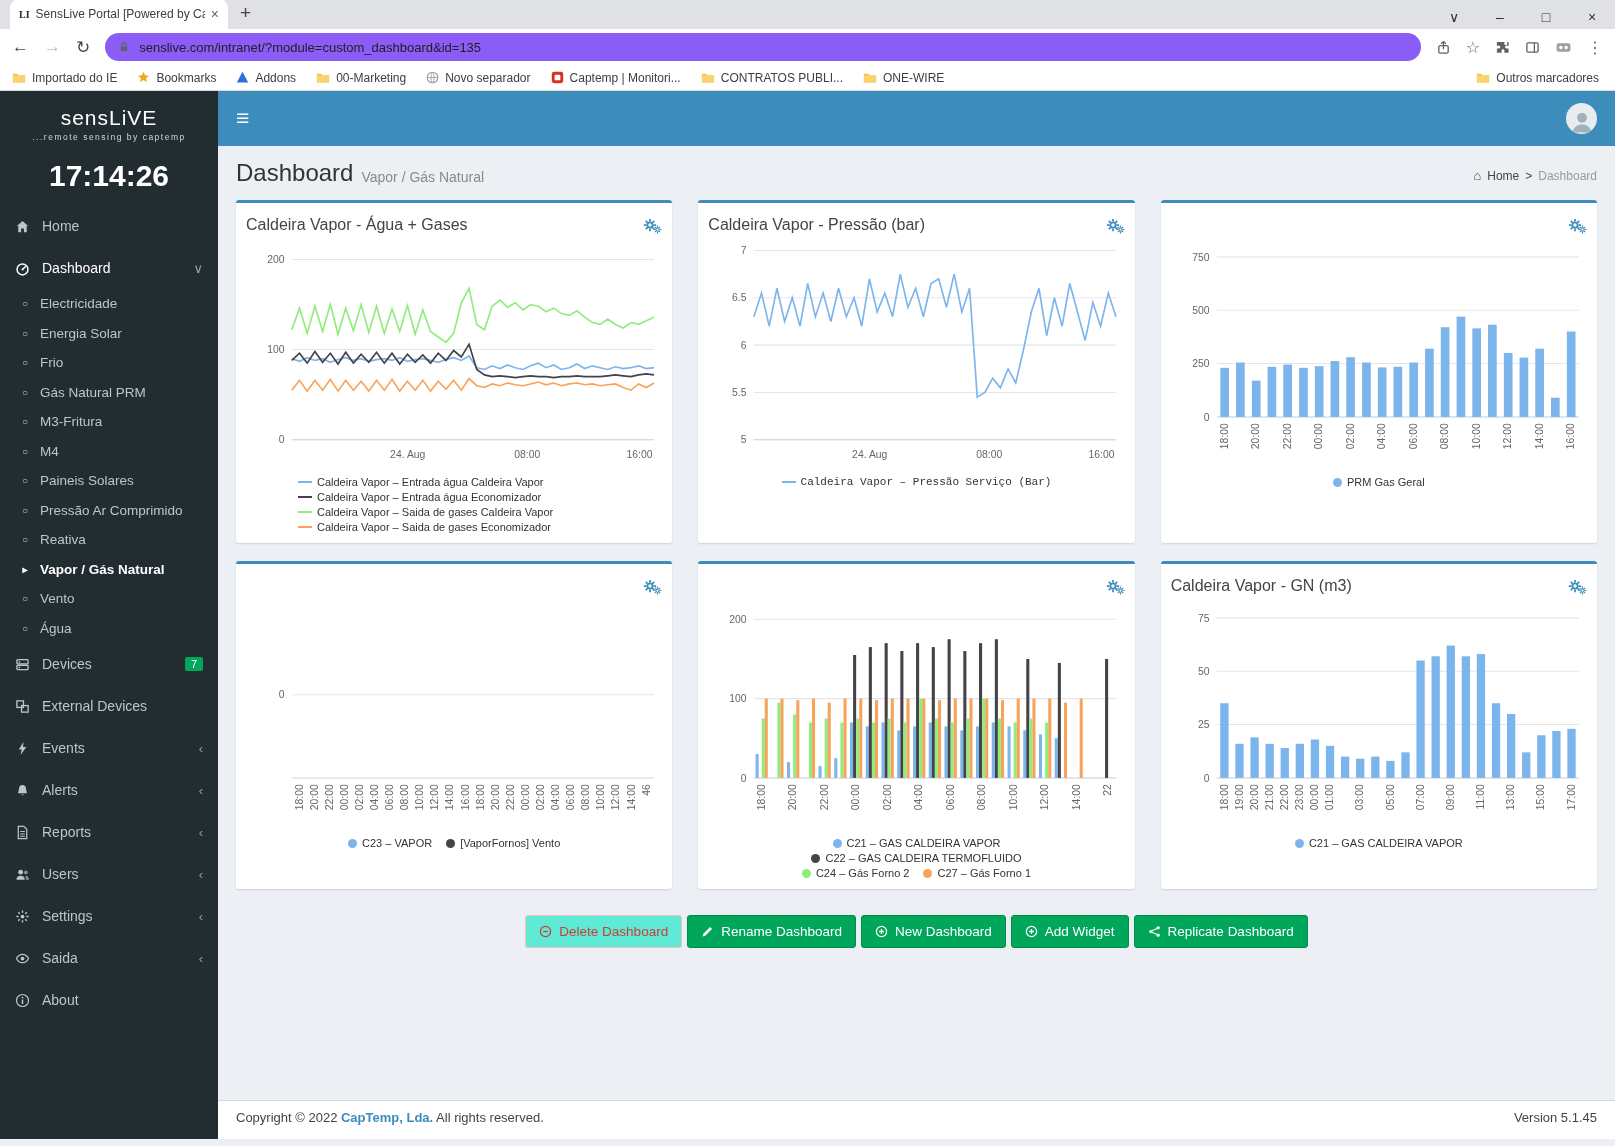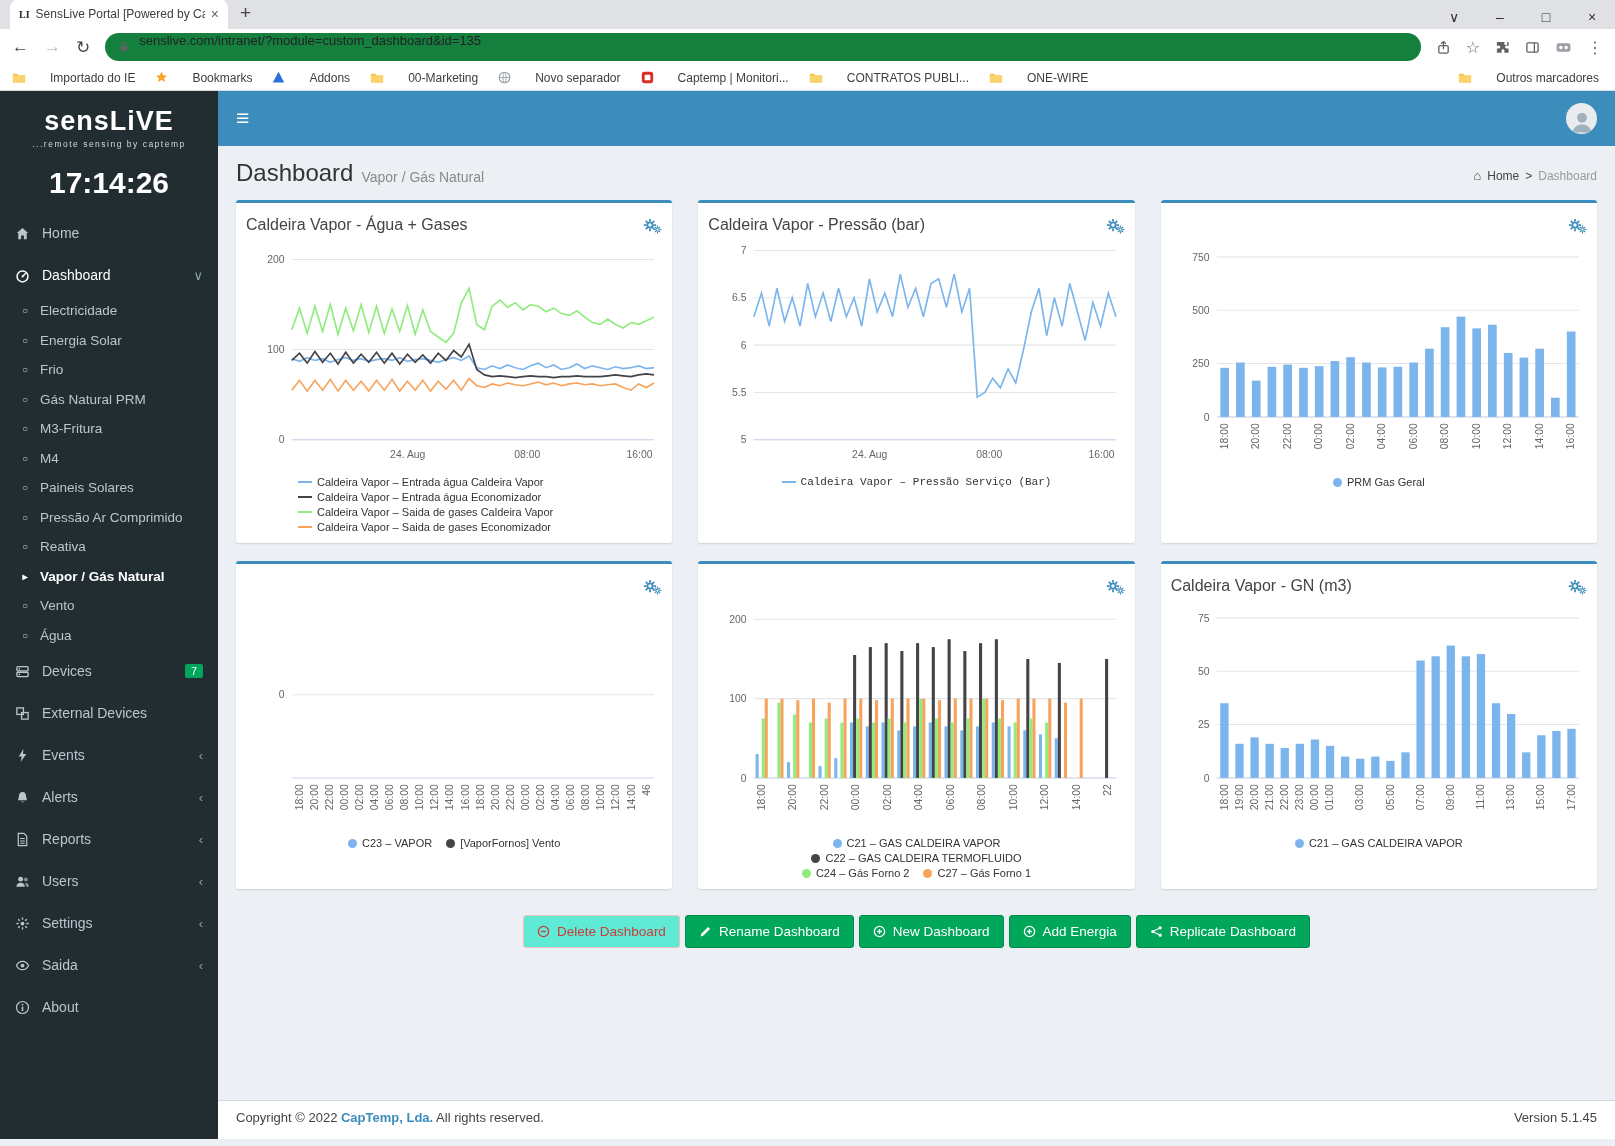--- a/index.html
+++ b/index.html
@@ -12,35 +12,35 @@
   .favicon{font-size:10px;font-weight:bold;color:#2b2b2b;font-family:"Liberation Serif",serif}
   .tab-title{white-space:nowrap;overflow:hidden;flex:1}
   .tab-close{color:#5f6368;font-size:14px;cursor:pointer}
   .newtab{font-size:19px;color:#444;margin:0 0 5px 12px;cursor:pointer}
   .win-controls{position:absolute;right:0;top:0;height:36px;display:flex}
   .win-controls span{width:46px;text-align:center;line-height:34px;font-size:14px;color:#333;cursor:pointer}
 
   .toolbar{height:36px;background:#fff;display:flex;align-items:center;padding:0 12px;gap:15px}
   .nav-ic{font-size:17px;color:#424548;cursor:pointer}
   .nav-ic.dim{color:#b9bcc0}
-  .urlbar{flex:1;height:28px;background:#15803d;border-radius:14px;display:flex;padding:0 13px;gap:9px;font-size:13px;color:#202124;cursor:text}
+  .urlbar{flex:1;height:28px;background:#8b5cf6;border-radius:14px;display:flex;align-items:center;padding:0 13px;gap:9px;font-size:13px;color:#202124;cursor:text}
   .tool-ic{color:#5f6368;display:flex;align-items:center;cursor:pointer}
   .star{font-size:16px}
   .kebab{font-size:16px;letter-spacing:0;cursor:pointer;color:#5f6368}
 
   .bookmarks{height:26px;background:#fff;border-bottom:1px solid #dadce0;display:flex;align-items:center;padding:0 12px;font-size:12px;color:#3c4043}
-  .bm{display:flex;gap:24px;margin-right:20px;white-space:nowrap;cursor:pointer}
+  .bm{display:flex;gap:6px;margin-right:20px;white-space:nowrap;cursor:pointer}
   .bm.right{margin-left:auto;margin-right:4px}
   .bm-ic{display:flex;align-items:center}
 
   
   .app{display:flex;height:1048px}
   .sidebar{width:218px;background:#222d32;color:#b8c7ce;flex-shrink:0;overflow:hidden}
   .brand{padding:15px 8px 2px;text-align:center;color:#fff;display:block}
-  .brand-main{font-size:27px;letter-spacing:1px;font-weight:700}
+  .brand-main{font-size:21px;letter-spacing:1px;font-weight:400}
   .brand-sub{font-size:8.5px;color:#cfd8dc;letter-spacing:1.5px;margin-top:2px}
   .clock{font-size:30px;color:#fff;text-align:center;font-weight:700;margin:15px 0 12px}
   .sitem{display:flex;align-items:center;gap:11px;padding:0 15px;height:42px;font-size:14px;color:#b8c7ce}
   .sitem:hover,.sitem.on{color:#fff}
   .sic{display:flex;align-items:center;width:16px}
   .sub .citem{display:flex;align-items:center;gap:9px;padding:0 14px 0 19px;height:29.5px;font-size:13.5px;color:#b8c7ce}
   .citem.act{color:#fff;font-weight:bold}
   .cic{font-size:10px;width:12px;text-align:center}
   .badge{margin-left:auto;background:#00a65a;color:#fff;font-size:11px;padding:1px 6px;border-radius:2px}
   .chev{margin-left:auto;color:#8aa4af;font-size:13px}
@@ -854,21 +854,21 @@
             </span>
             <span>New Dashboard</span>
           </button>
           <button class="abtn success">
             <span class="bic">
               <svg viewBox="0 0 16 16" width="13" height="13">
                 <circle cx="8" cy="8" r="6.3" fill="none" stroke="currentColor" stroke-width="1.6"></circle>
                 <path d="M5 8h6M8 5v6" stroke="currentColor" stroke-width="1.6"></path>
               </svg>
             </span>
-            <span>Add Energia</span>
+            <span>Add Widget</span>
           </button>
           <button class="abtn success">
             <span class="bic">
               <svg viewBox="0 0 16 16" width="13" height="13">
                 <circle cx="12.5" cy="3.5" r="2" fill="currentColor"></circle>
                 <circle cx="3.5" cy="8" r="2" fill="currentColor"></circle>
                 <circle cx="12.5" cy="12.5" r="2" fill="currentColor"></circle>
                 <path d="M4 7.5l8-3.5M4 8.5l8 3.5" stroke="currentColor" stroke-width="1.3"></path>
               </svg>
             </span>

